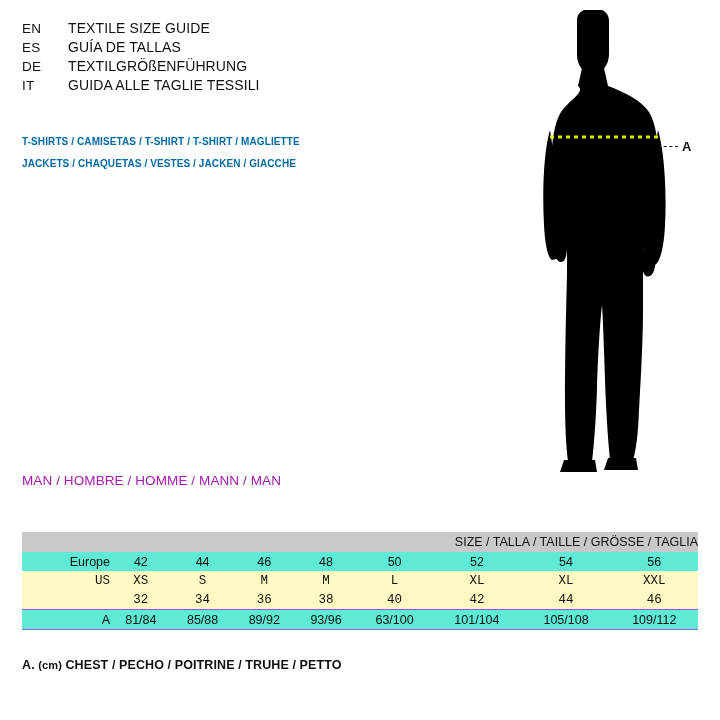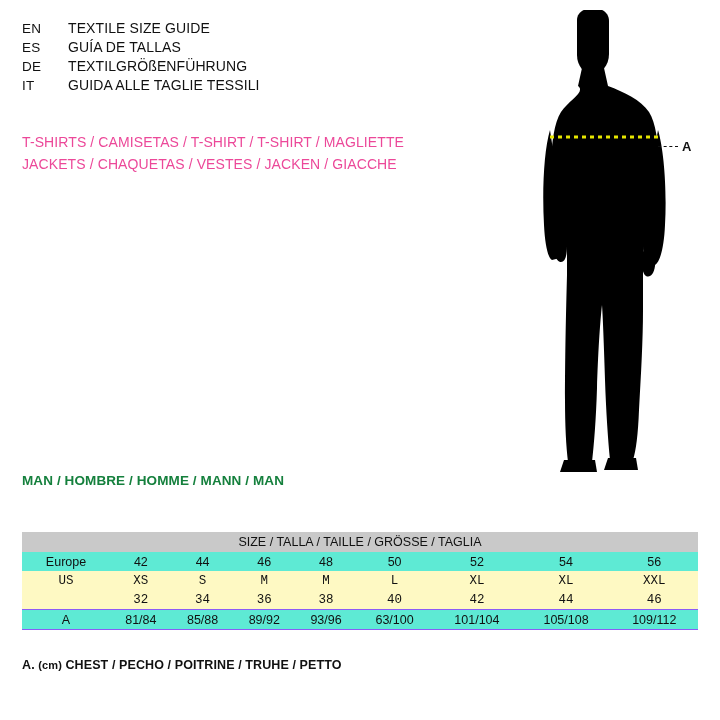--- a/index.html
+++ b/index.html
@@ -49,25 +49,25 @@
   }
 
   
   .garment-block {
     position: absolute;
     left: 22px;
     top: 131px;
     width: 480px;
   }
   .garment-line {
-    font-size: 14px;
-    font-weight: normal;
+    font-size: 10px;
+    font-weight: bold;
     letter-spacing: 0.1px;
     line-height: 22px;
-    color: #ec4899;
+    color: #0369a1;
     white-space: nowrap;
   }
 
   
   .figure-wrap {
     position: absolute;
     left: 500px;
     top: 10px;
     width: 210px;
     height: 470px;
@@ -90,40 +90,40 @@
     width: 20px;
     border-top: 1.5px dashed #111;
   }
 
   
   .man-title {
     position: absolute;
     left: 22px;
     top: 473px;
     font-size: 13.5px;
-    font-weight: bold;
-    letter-spacing: 0.1px;
-    color: #15803d;
+    font-weight: normal;
+    letter-spacing: 0.1px;
+    color: #a21caf;
   }
   table.size-table {
     position: absolute;
     left: 22px;
     top: 532px;
     width: 676px;
     border-collapse: collapse;
     font-size: 12.5px;
     color: #111;
   }
   table.size-table td {
     height: 19px;
     padding: 0;
     vertical-align: middle;
   }
   td.rowlabel {
-    text-align: center;
+    text-align: right;
     padding-left: 4px;
     width: 88px;
     white-space: nowrap;
   }
   td.val {
     text-align: center;
   }
   tr.header-row td {
     background: #c9c9c9;
     font-size: 12.5px;

